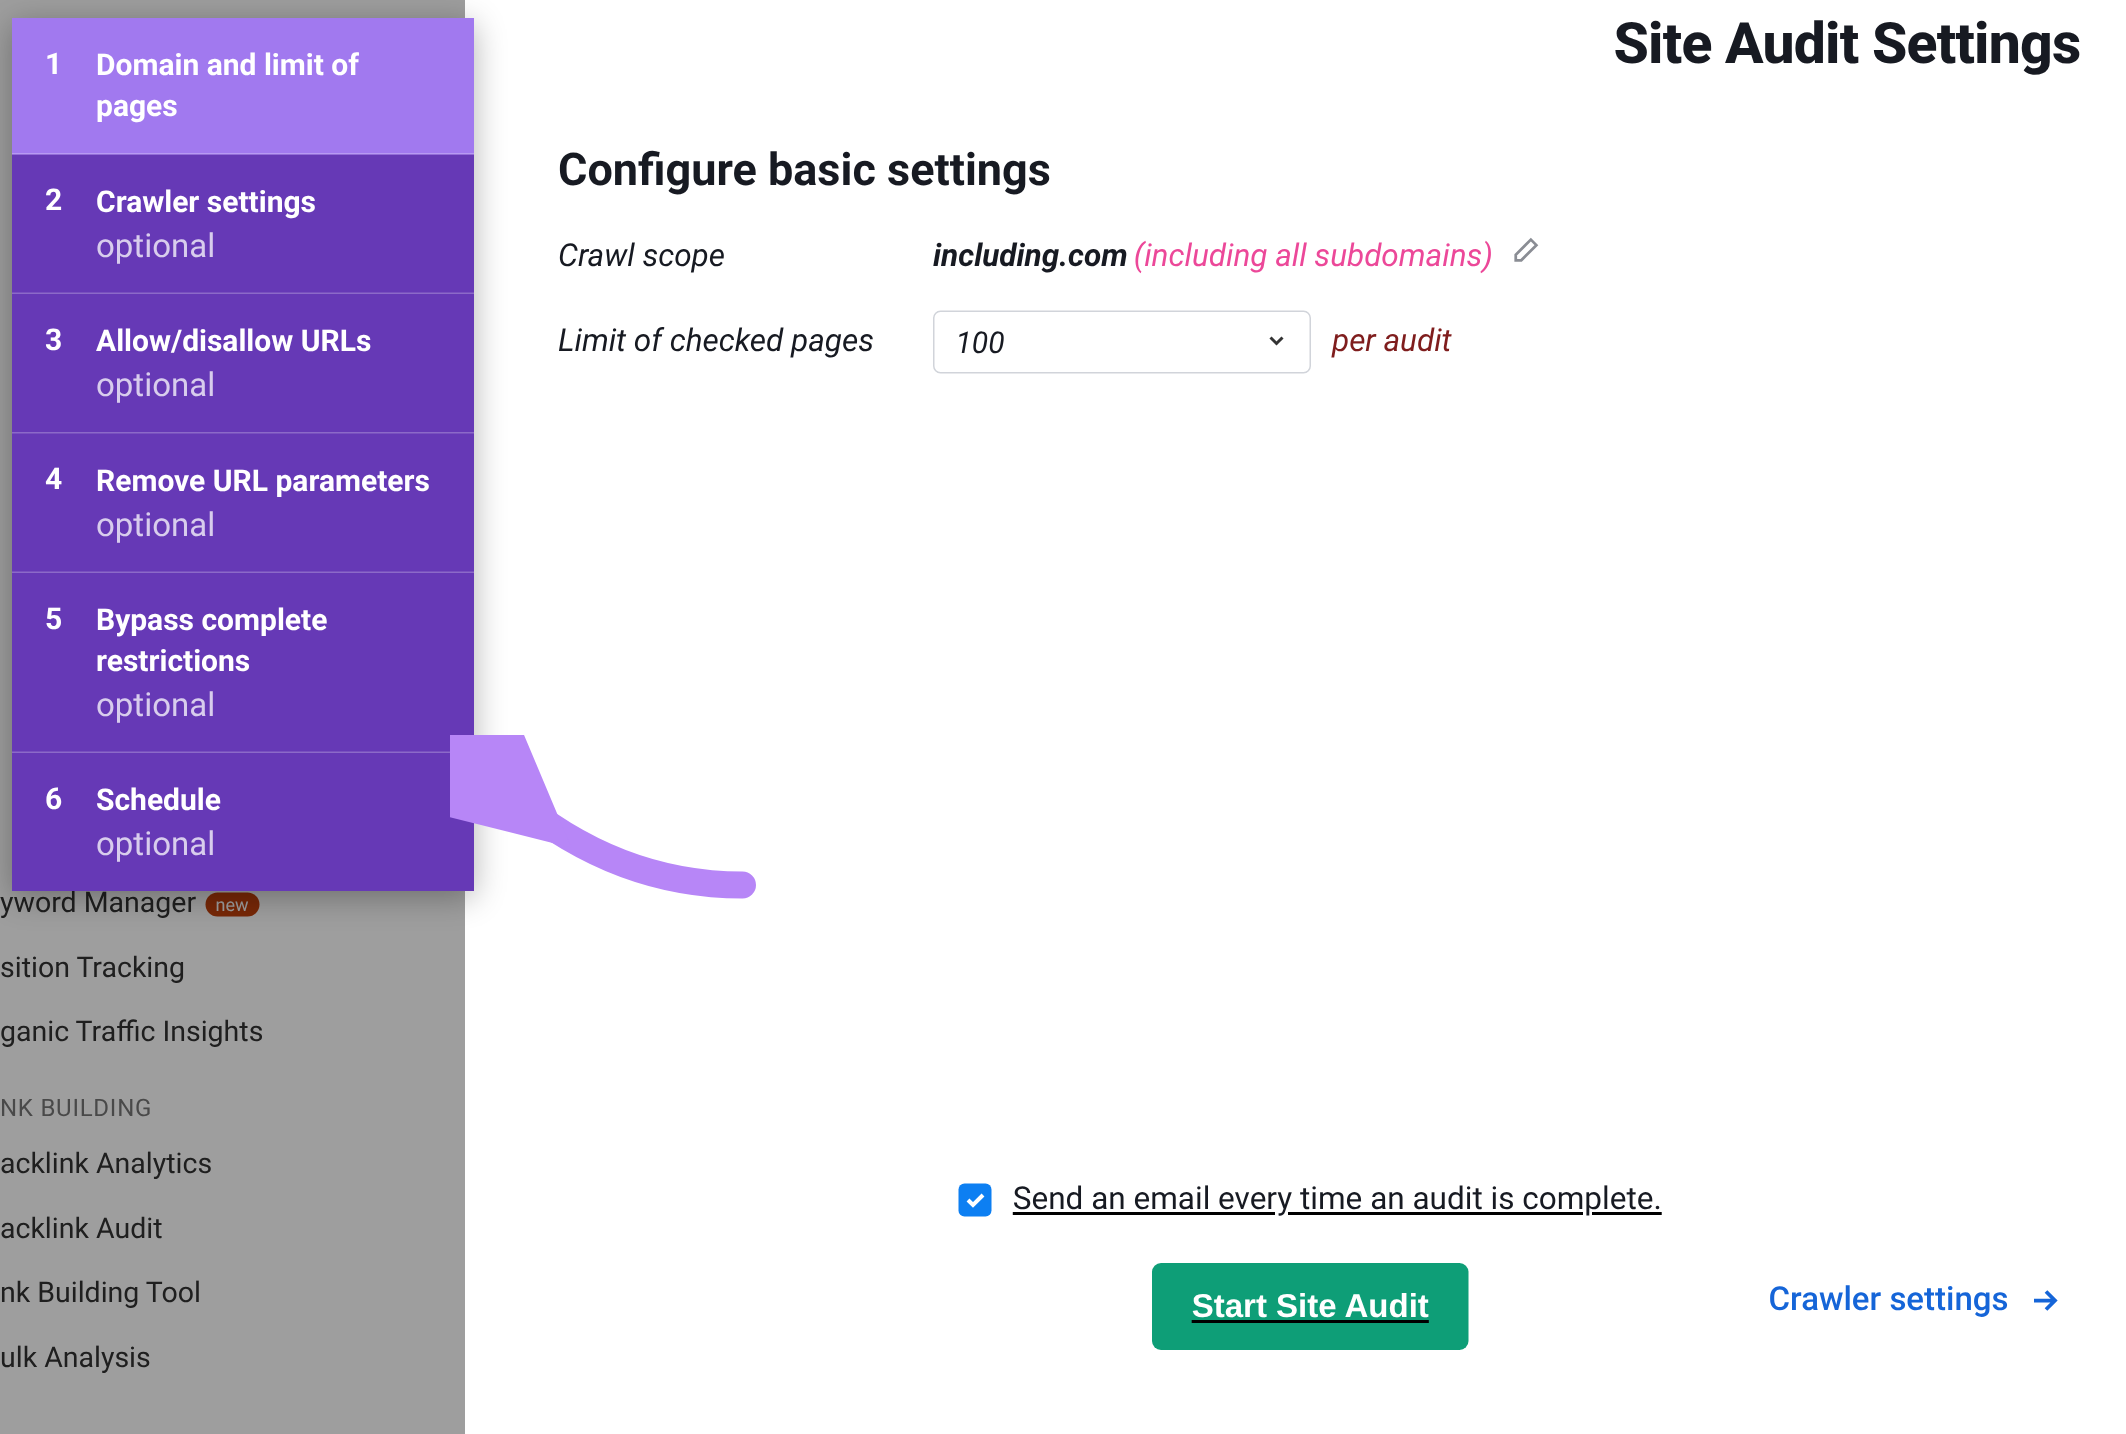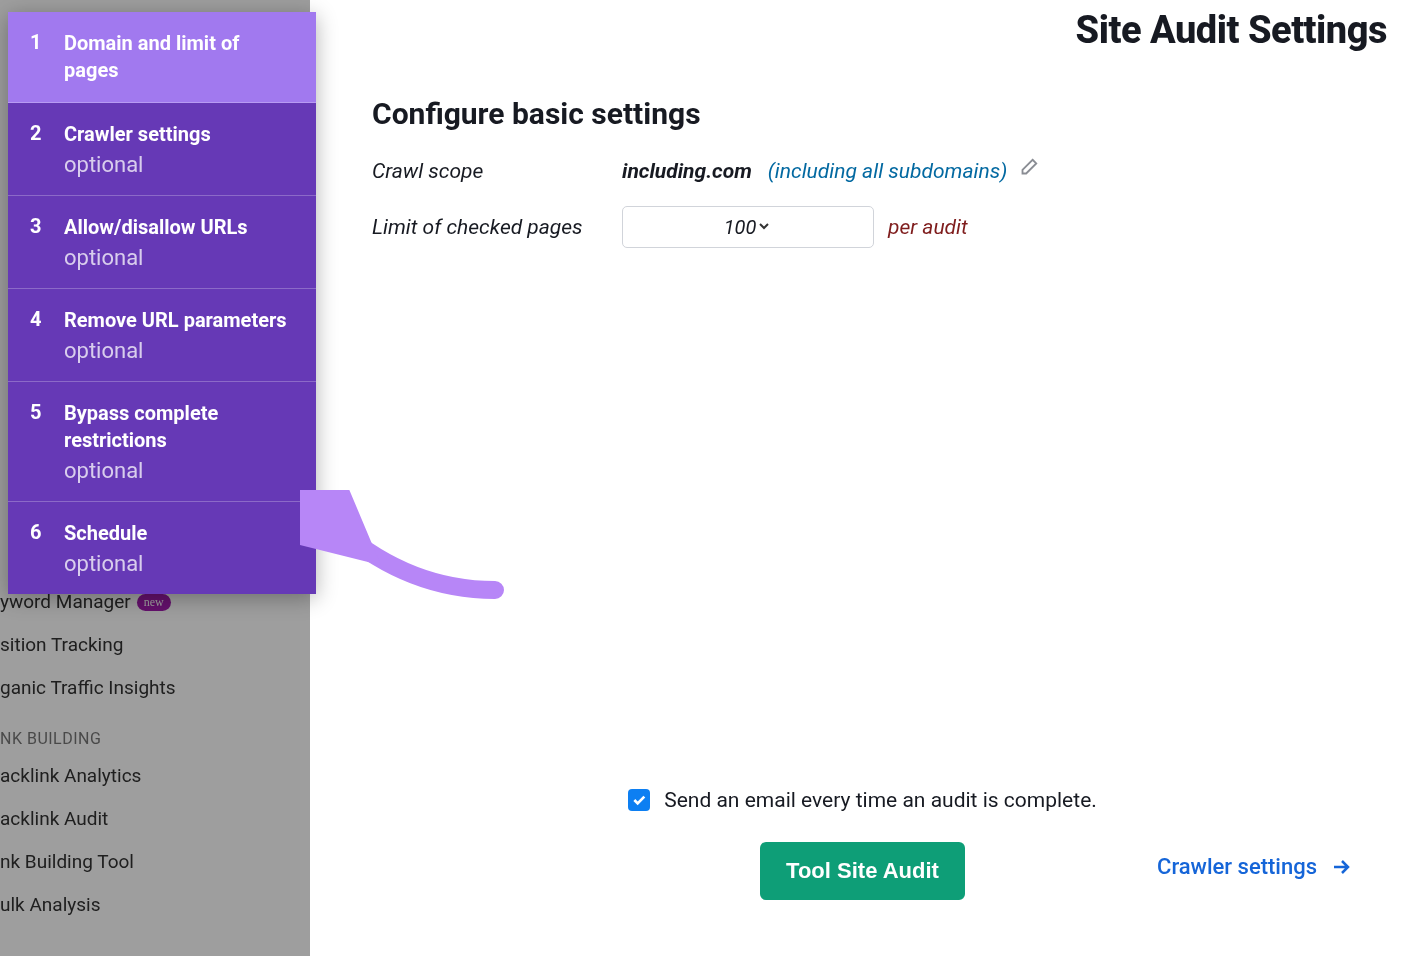--- a/index.html
+++ b/index.html
@@ -1,44 +1,44 @@
 <!DOCTYPE html>
 <html><head>
 <meta charset="utf-8">
 <style>
   * { box-sizing: border-box; margin: 0; padding: 0; }
   html, body { width: 1417px; height: 956px; font-family: -apple-system, BlinkMacSystemFont, "Segoe UI", Roboto, Arial, sans-serif; overflow: hidden; background: #fff; }
   .bg-overlay { position: absolute; left: 0; top: 0; width: 310px; height: 956px; background: rgba(0,0,0,0.38); z-index: 1; }
   .bg-nav { position: absolute; left: -40px; top: 0; width: 350px; height: 956px; padding-top: 580px; color: #333; font-size: 19px; z-index: 0; }
   .bg-nav .item { padding: 10px 0 10px 40px; color: #333; }
   .bg-nav .section { padding: 20px 0 6px 40px; color: #777; font-size: 16px; letter-spacing: 0.5px; }
-  .bg-nav .badge { display:inline-block; background:#a21caf; color:#fff; font-size:12px; border-radius:10px; padding:1px 7px; margin-left:6px; vertical-align:middle;font-family:Liberation Serif, serif;}
+  .bg-nav .badge { display:inline-block; background:#c2410c; color:#fff; font-size:12px; border-radius:10px; padding:1px 7px; margin-left:6px; vertical-align:middle;}
   .sidebar { position: absolute; left: 8px; top: 12px; width: 308px; background: #6639B6; z-index: 2; box-shadow: 0 4px 20px rgba(0,0,0,0.3); }
   .step { display:flex; padding: 18px 18px 18px 22px; border-bottom: 1px solid rgba(255,255,255,0.25); cursor:pointer; color:#fff; }
   .step:last-child { border-bottom: none; }
   .step.active { background: #a179ef; }
   .step .num { width: 34px; flex: 0 0 34px; font-size: 20px; font-weight: 700; }
   .step .body { flex: 1; }
   .step .title { font-size: 20px; font-weight: 700; line-height: 1.35; }
   .step .opt { font-size: 22px; color: rgba(255,255,255,0.75); margin-top: 4px; font-weight:400;}
   .main { position:absolute; left: 372px; top: 8px; right: 30px; bottom: 0; }
   .main h1 { font-size: 38px; font-weight: 800; color:#171A22; letter-spacing:-0.5px;text-align:right; }
   .main h2 { font-size: 30px; font-weight: 700; margin-top: 44px; color:#171A22; }
   .form { margin-top: 26px; font-style: italic; }
   .row { display:flex; align-items:center; margin-bottom: 22px; }
   .row .label { width: 250px; font-size: 21px; color:#171A22; }
   .row .value { display:flex; align-items:center; font-size:21px; color:#171A22; }
   .domain-strong { font-weight:700; }
-  .domain-sub { color:#0369a1; margin-left:16px;}
+  .domain-sub { color:#ec4899; margin-left:4px;}
   .edit-icon { margin-left:10px; color:#8a8d94; cursor:pointer;}
-  .select { width: 252px; height:42px; border:1px solid #d1d4da; border-radius:5px; background:#fff; display:flex; align-items:center; justify-content:center; padding:0 14px; font-size:20px; cursor:pointer; }
+  .select { width: 252px; height:42px; border:1px solid #d1d4da; border-radius:5px; background:#fff; display:flex; align-items:center; justify-content:space-between; padding:0 14px; font-size:20px; cursor:pointer; }
   .select .chev { color:#333; }
   .after { margin-left:14px; font-size:21px; color:#7f1d1d;}
   .arrow-svg { position:absolute; left: 300px; top: 490px; z-index: 3; pointer-events:none;}
-  .footer { position:absolute; left:372px; right:64px; bottom:56px; }
+  .footer { position:absolute; left:372px; right:42px; bottom:56px;text-decoration:underline; }
   .email-row { display:flex; align-items:center; justify-content:center; font-size:21px; color:#171A22; gap:14px; margin-bottom:30px;}
   .checkbox { width:22px; height:22px; background:#0d7ff2; border-radius:4px; display:flex; align-items:center; justify-content:center; cursor:pointer;}
   .checkbox svg { width:16px; height:16px; }
   .actions { display:flex; align-items:center; justify-content:center; position:relative;}
   .start-btn { background:#0E9E77; color:#fff; border:none; border-radius:6px; padding:16px 26px; font-size:22px; font-weight:700; cursor:pointer;}
   .crawler-link { position:absolute; right:0; top:12px; display:flex; align-items:center; gap:12px; color:#1565d8; font-size:22px; font-weight:500; cursor:pointer;}
   .crawler-link svg { width:24px; height:24px; }
 </style>
 </head>
 <body>
@@ -147,21 +147,21 @@
 <div class="footer">
   <div class="email-row">
     <div class="checkbox">
       <svg viewBox="0 0 24 24" fill="none" stroke="#fff" stroke-width="4">
           <path d="M5 12l5 5L20 7"></path>
         </svg>
     </div>
     <span>Send an email every time an audit is complete.</span>
   </div>
   <div class="actions">
-    <button class="start-btn">Tool Site Audit</button>
+    <button class="start-btn">Start Site Audit</button>
     <div class="crawler-link">
       <span>Crawler settings</span>
       <svg viewBox="0 0 24 24" fill="none" stroke="#1565d8" stroke-width="2.5">
           <path d="M5 12h14M13 6l6 6-6 6"></path>
         </svg>
     </div>
   </div>
 </div>
 
 </body></html>

